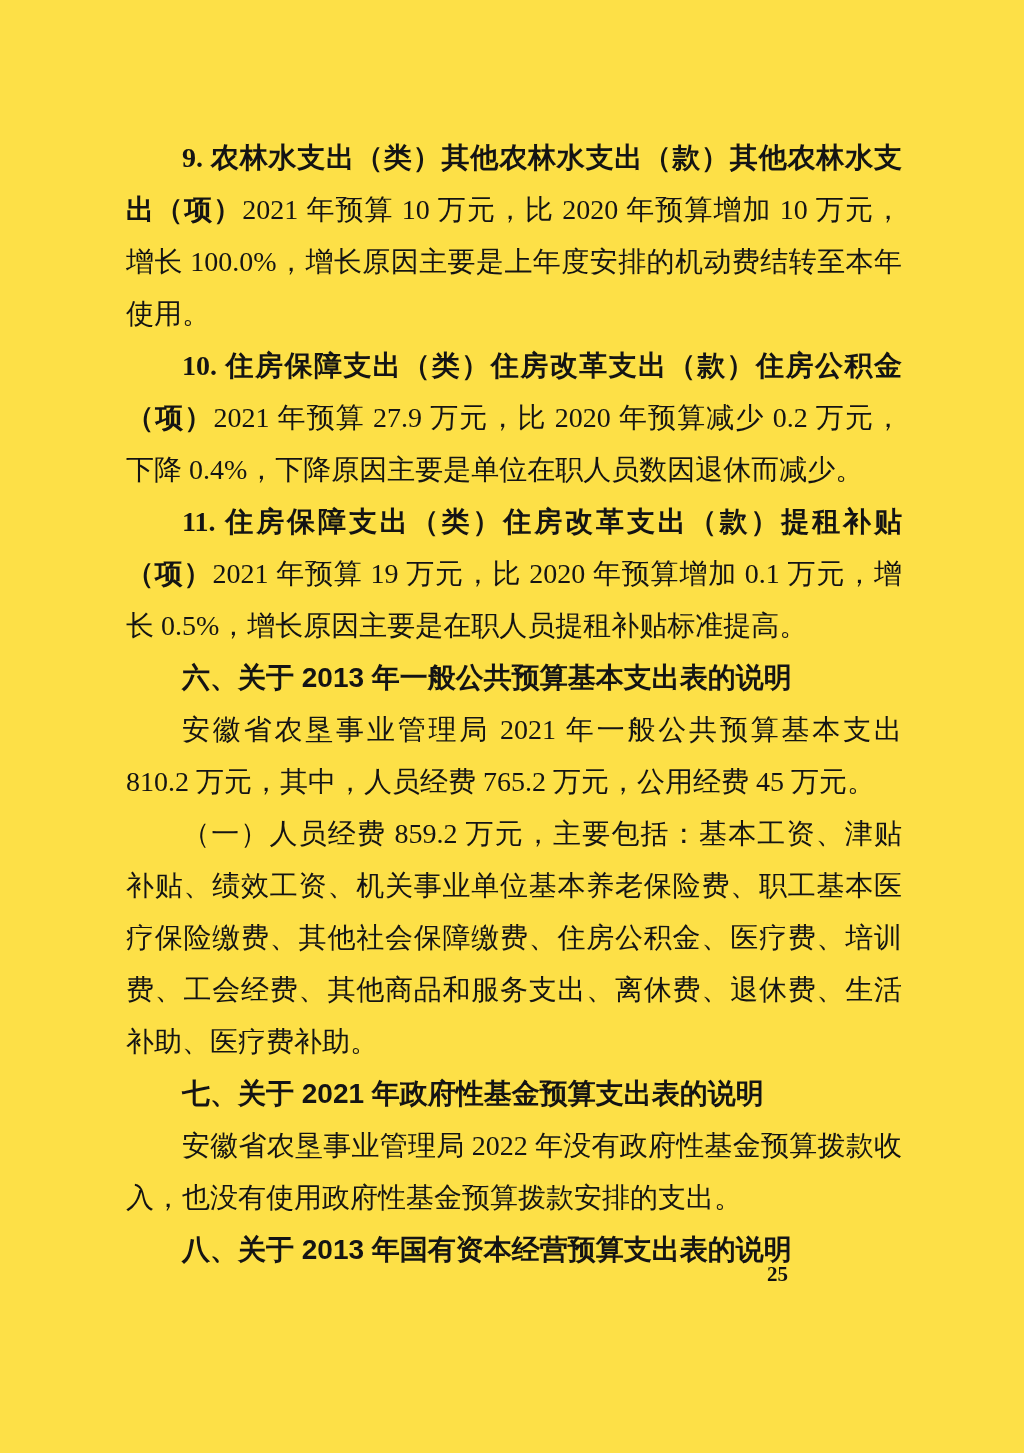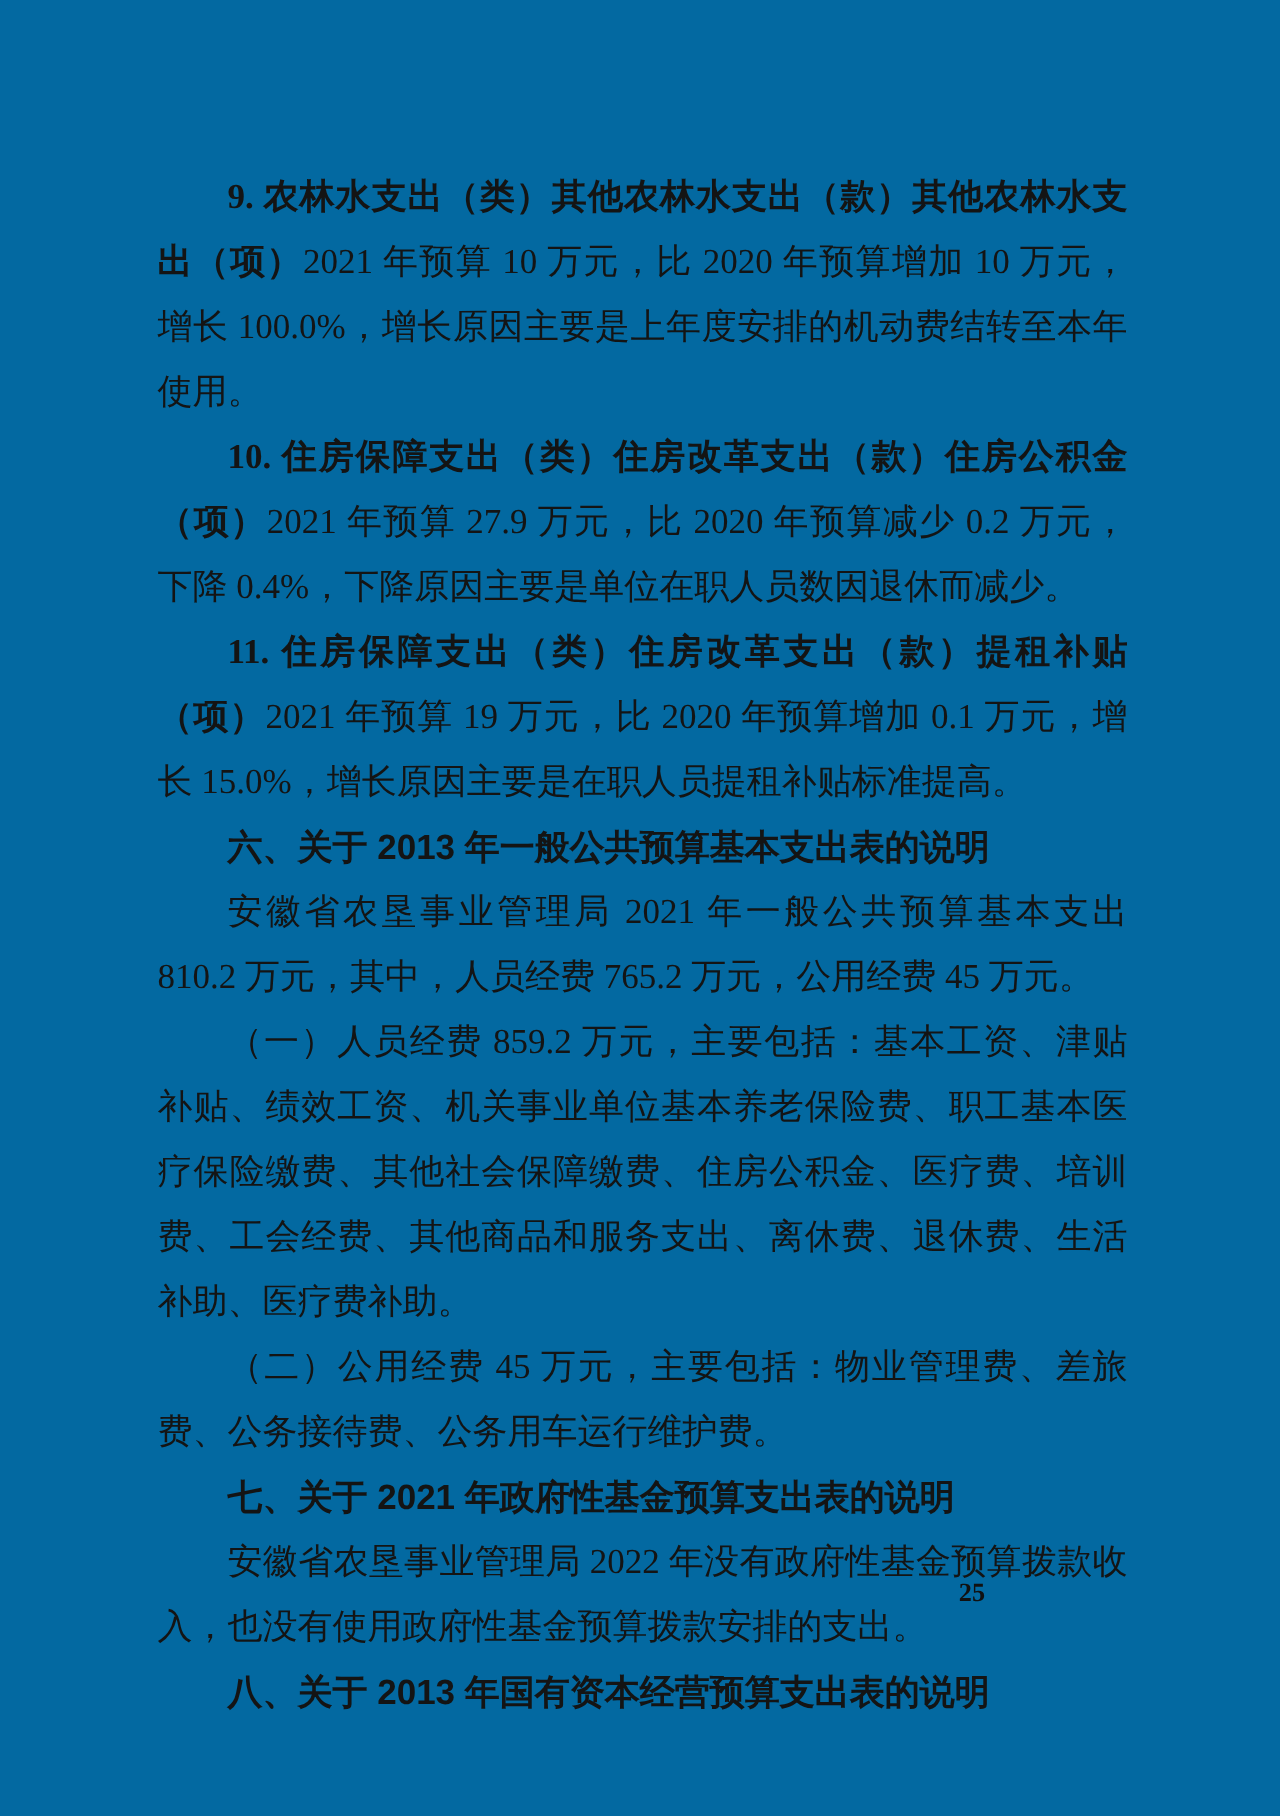--- a/index.html
+++ b/index.html
@@ -1,21 +1,21 @@
 <!DOCTYPE html>
 <html><head>
 <meta charset="utf-8">
 <style>
   html,body { margin:0; padding:0; background:#ffffff; }
   .page {
     position:relative;
     width:1024px;
     height:1453px;
     margin:0 auto;
-    background:#0369a1;
+    background:#fde047;
     box-sizing:border-box;
     padding:132px 122px 0 126px;
     color:#141414;
     overflow:hidden;
   }
   .body-text p, .body-text h2 {
     margin:0;
     font-size:28px;
     line-height:52px;
     text-indent:2em;
@@ -47,29 +47,28 @@
 </head>
 <body>
 
 <div class="page">
   <div class="body-text">
 
     <p class="song"><span class="item-title">9. 农林水支出（类）其他农林水支出（款）其他农林水支出（项）</span><span>2021 年预算 10 万元，比 2020 年预算增加 10 万元，增长 100.0%，增长原因主要是上年度安排的机动费结转至本年使用。</span></p>
 
     <p class="song"><span class="item-title">10. 住房保障支出（类）住房改革支出（款）住房公积金（项）</span><span>2021 年预算 27.9 万元，比 2020 年预算减少 0.2 万元，下降 0.4%，下降原因主要是单位在职人员数因退休而减少。</span></p>
 
-    <p class="song"><span class="item-title">11. 住房保障支出（类）住房改革支出（款）提租补贴（项）</span><span>2021 年预算 19 万元，比 2020 年预算增加 0.1 万元，增长 15.0%，增长原因主要是在职人员提租补贴标准提高。</span></p>
+    <p class="song"><span class="item-title">11. 住房保障支出（类）住房改革支出（款）提租补贴（项）</span><span>2021 年预算 19 万元，比 2020 年预算增加 0.1 万元，增长 0.5%，增长原因主要是在职人员提租补贴标准提高。</span></p>
 
     <h2 class="hei">六、关于 2013 年一般公共预算基本支出表的说明</h2>
 
     <p class="song">安徽省农垦事业管理局 2021 年一般公共预算基本支出 810.2 万元，其中，人员经费 765.2 万元，公用经费 45 万元。</p>
 
     <p class="song">（一）人员经费 859.2 万元，主要包括：基本工资、津贴补贴、绩效工资、机关事业单位基本养老保险费、职工基本医疗保险缴费、其他社会保障缴费、住房公积金、医疗费、培训费、工会经费、其他商品和服务支出、离休费、退休费、生活补助、医疗费补助。</p>
 
-    <p class="song">（二）公用经费 45 万元，主要包括：物业管理费、差旅费、公务接待费、公务用车运行维护费。</p>
 
     <h2 class="hei">七、关于 2021 年政府性基金预算支出表的说明</h2>
 
     <p class="song">安徽省农垦事业管理局 2022 年没有政府性基金预算拨款收入，也没有使用政府性基金预算拨款安排的支出。</p>
 
     <h2 class="hei">八、关于 2013 年国有资本经营预算支出表的说明</h2>
 
   </div>
 
   <div class="page-number">25</div>

